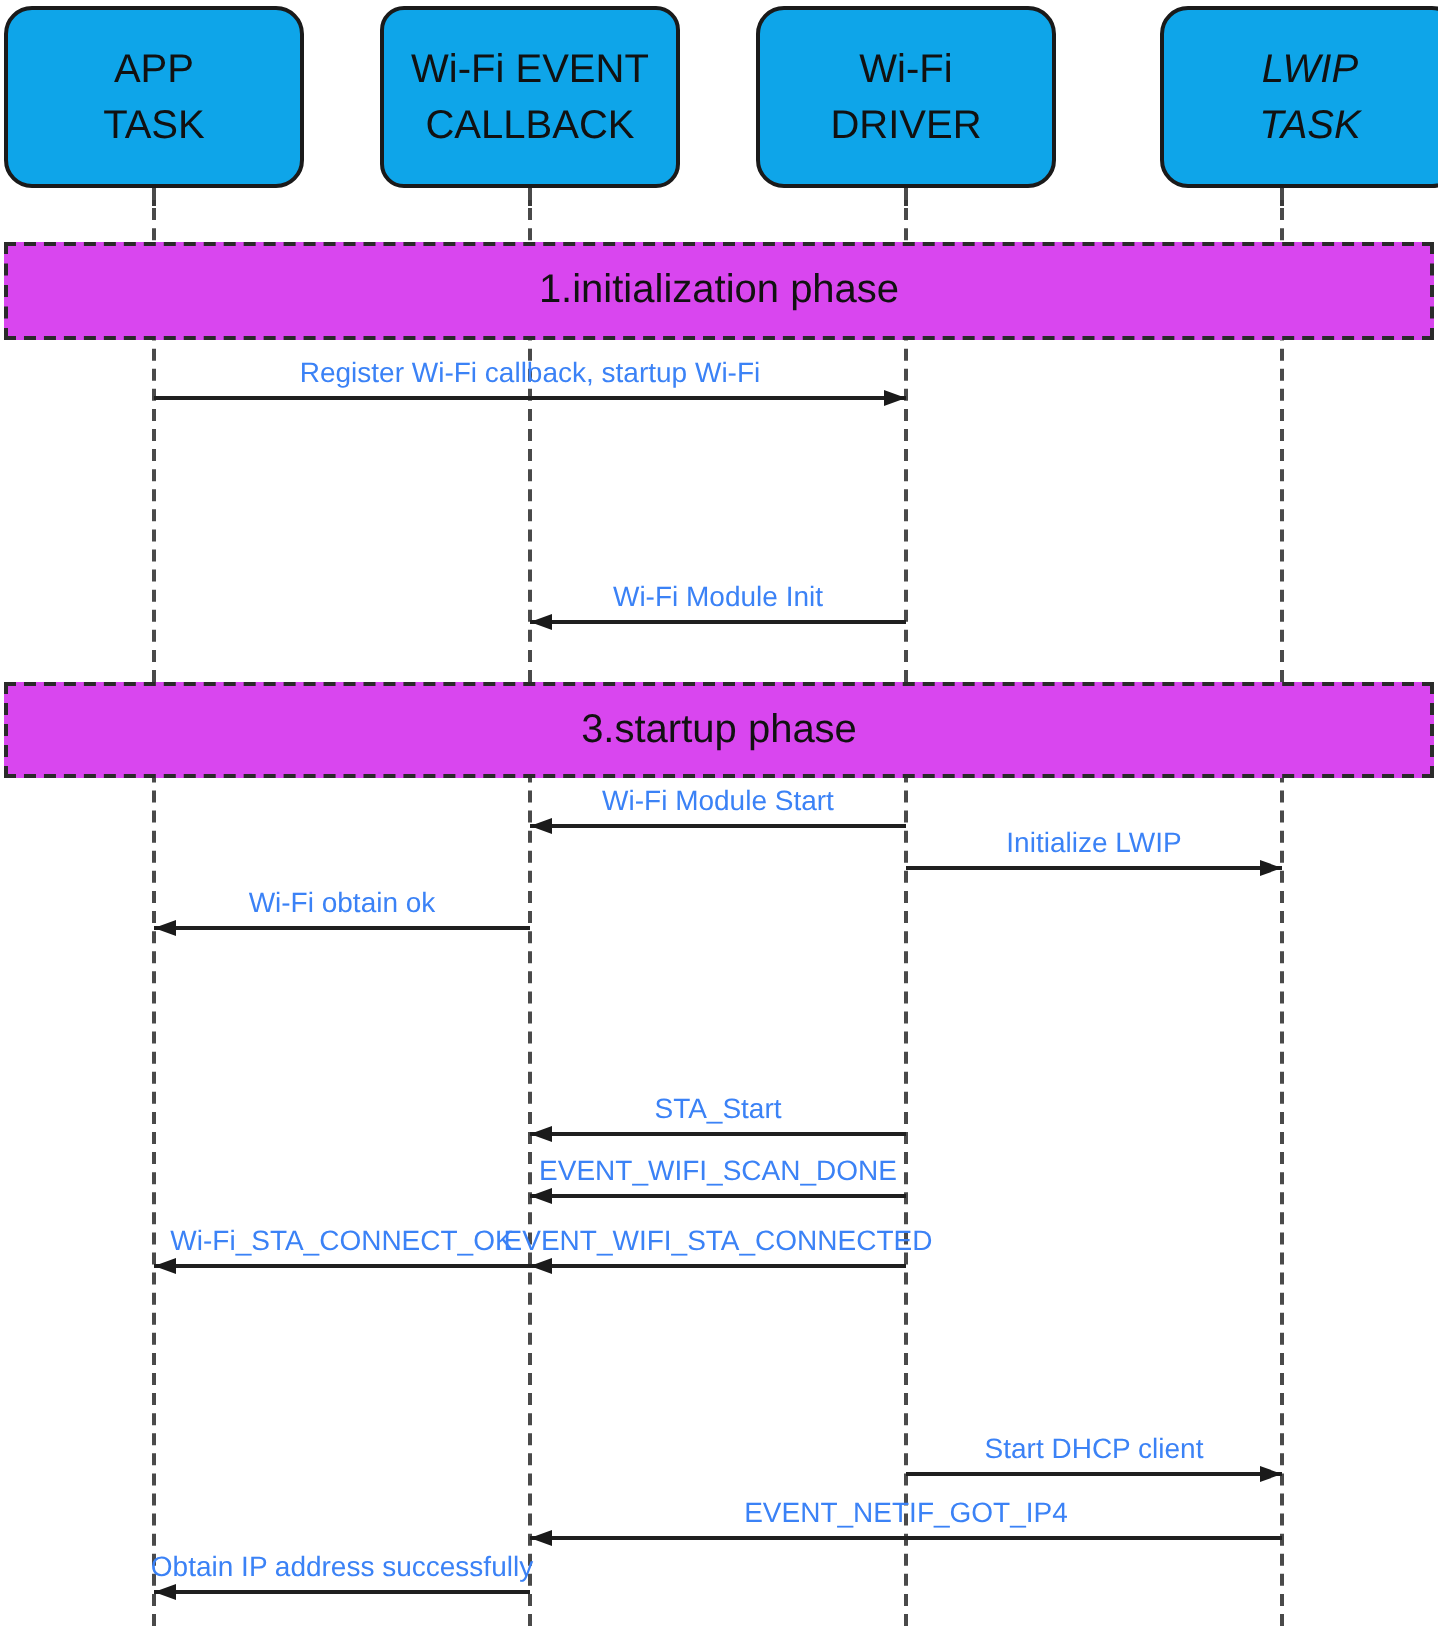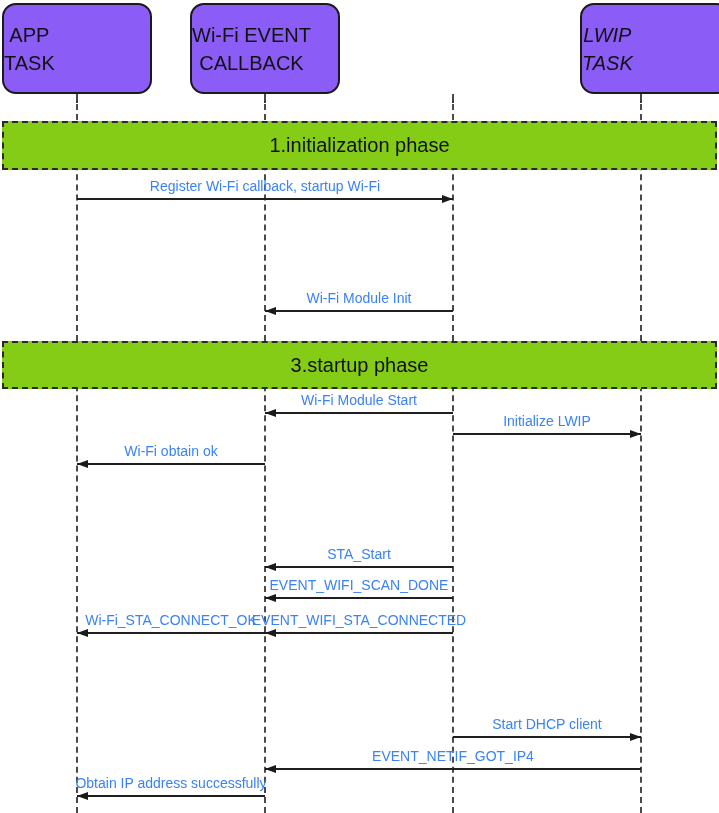--- a/index.html
+++ b/index.html
@@ -18,23 +18,24 @@
   }
   
   .actor {
     position: absolute;
     top: 3px;
     width: 150px;
     height: 91px;
     box-sizing: border-box;
     border: 2px solid #1a1a1a;
     border-radius: 14px;
-    background: #8b5cf6;
+    background: #0ea5e9;
     display: flex;
     align-items: center;
+    justify-content: center;
     z-index: 3;
   }
   .actor-label {
     font-size: 20px;
     line-height: 28px;
     text-align: center;
     white-space: pre-line;
     color: #111111;
   }
   
@@ -55,21 +56,21 @@
     z-index: 1;
   }
   
   .phase {
     position: absolute;
     left: 2px;
     width: 715px;
     height: 48px;
     box-sizing: border-box;
     border: 2px dashed #2a2a2a;
-    background: #84cc16;
+    background: #d946ef;
     display: flex;
     align-items: center;
     justify-content: center;
     z-index: 2;
   }
   .phase-title {
     font-size: 20px;
     color: #111111;
     white-space: nowrap;
   }
@@ -119,26 +120,30 @@
 
 <div id="canvas">
     <div class="lifeline-stub" style="left: 76px;"></div>
     <div class="lifeline" style="left: 76px;"></div>
     <div class="actor" style="left: 2px;">
       <span class="actor-label">APP
 TASK</span>
     </div>
     <div class="lifeline-stub" style="left: 264px;"></div>
     <div class="lifeline" style="left: 264px;"></div>
-    <div class="actor" style="left: 190px;">
+    <div class="actor" style="left: 190px; border-radius: 12px;">
       <span class="actor-label">Wi-Fi EVENT
 CALLBACK</span>
     </div>
     <div class="lifeline-stub" style="left: 452px;"></div>
     <div class="lifeline" style="left: 452px;"></div>
+    <div class="actor" style="left: 378px;">
+      <span class="actor-label">Wi-Fi
+DRIVER</span>
+    </div>
     <div class="lifeline-stub" style="left: 640px;"></div>
     <div class="lifeline" style="left: 640px;"></div>
     <div class="actor" style="left: 580px; font-style: italic;">
       <span class="actor-label">LWIP
 TASK</span>
     </div>
     <div class="phase" style="top: 121px; height: 49px;">
       <span class="phase-title">1.initialization phase</span>
     </div>
     <div class="phase" style="top: 341px; height: 48px;">

